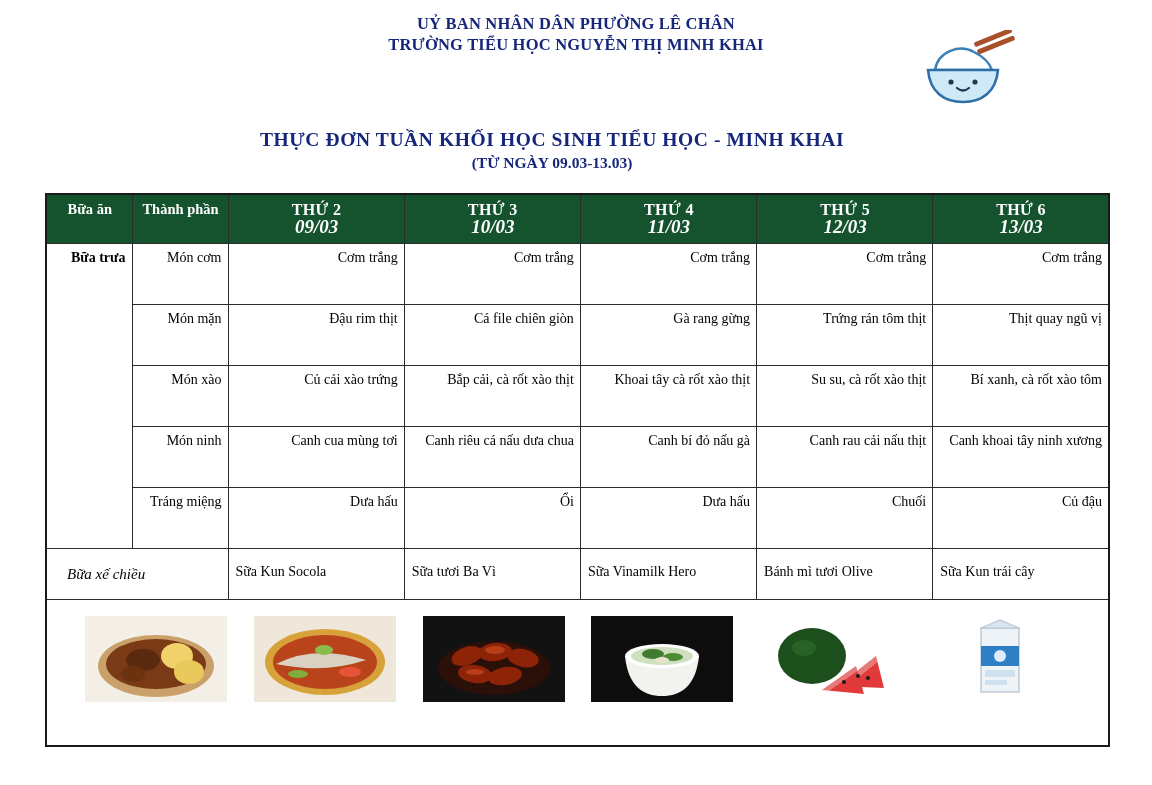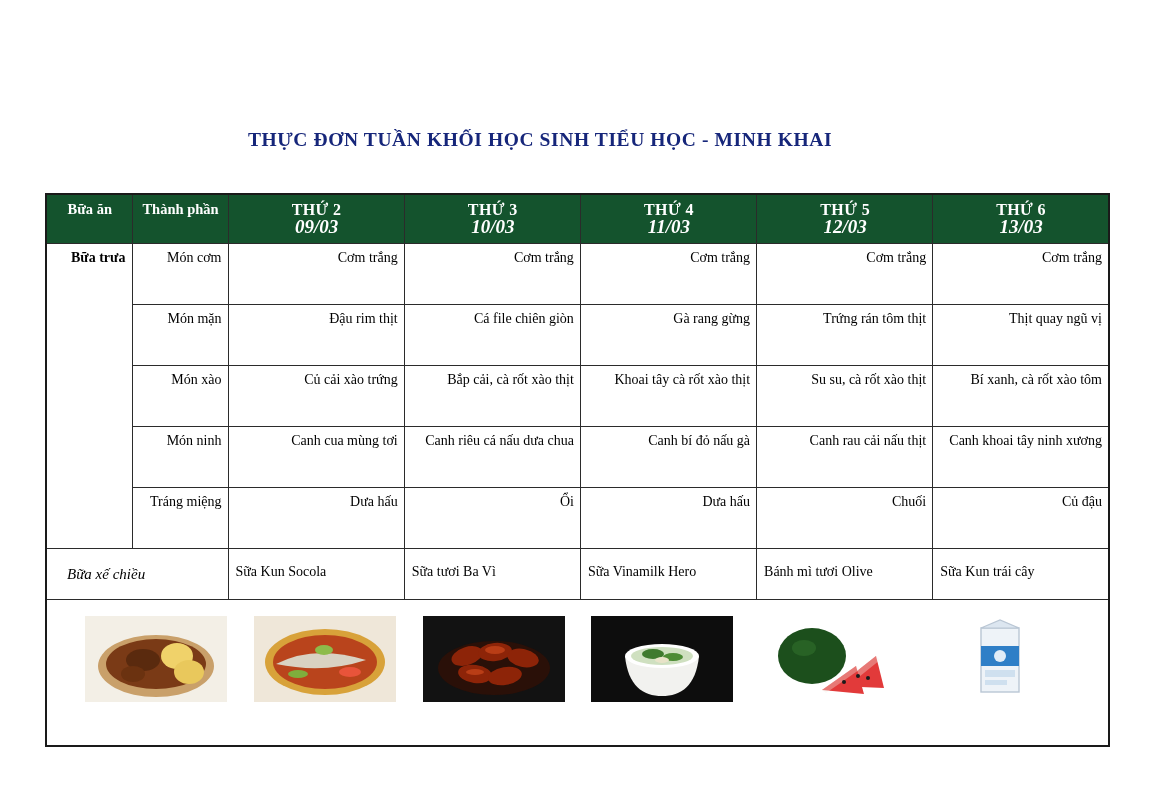--- a/index.html
+++ b/index.html
@@ -57,21 +57,21 @@
     right: 122px;
     top: 16px;
     width: 128px;
     height: 78px;
   }
 
   
   .title-block {
     position: absolute;
     top: 128px;
-    left: 4px;
+    left: 16px;
     width: 1072px;
     text-align: center;
   }
   .title-main {
     font-size: 19.5px;
     font-weight: bold;
     color: #16267a;
     letter-spacing: .6px;
     line-height: 24px;
   }
@@ -185,23 +185,48 @@
   }
 
   
   .pic { position: absolute; inset: 0; }
 </style>
 </head>
 <body>
 
 <div class="page">
 
+  <div class="header">
+    <div class="org-block">
+      <div class="org-line1">UỶ BAN NHÂN DÂN PHƯỜNG LÊ CHÂN</div>
+      <div class="org-line2">TRƯỜNG TIỂU HỌC NGUYỄN THỊ MINH KHAI</div>
+    </div>
+
+    <div class="logo-box">
+      <svg viewBox="0 0 128 78" width="128" height="78">
+
+        <g transform="rotate(-22 92 26)">
+          <rect x="78" y="6" width="40" height="5" rx="2" fill="#a8502a"></rect>
+          <rect x="78" y="14" width="40" height="5" rx="2" fill="#a8502a"></rect>
+        </g>
+
+        <path d="M33 40 C36 21, 58 14, 72 22 C84 28, 88 34, 90 40 Z" fill="#ffffff" stroke="#3a7fb5" stroke-width="2.4"></path>
+
+        <path d="M26 40 L96 40 C94 62, 80 72, 61 72 C42 72, 28 62, 26 40 Z" fill="#cfe9f7" stroke="#2f6fa8" stroke-width="2.6"></path>
+
+        <circle cx="49" cy="52" r="2.6" fill="#1a3c55"></circle>
+        <circle cx="73" cy="52" r="2.6" fill="#1a3c55"></circle>
+        <path d="M55 58 Q61 63, 67 58" fill="none" stroke="#1a3c55" stroke-width="2.2" stroke-linecap="round"></path>
+      </svg>
+    </div>
+  </div>
 
   <div class="title-block">
     <div class="title-main">THỰC ĐƠN TUẦN KHỐI HỌC SINH TIỂU HỌC - MINH KHAI</div>
+    <div class="title-sub">(TỪ NGÀY 09.03-13.03)</div>
   </div>
 
   <div class="menu-wrap">
     <table class="menu">
       <colgroup>
         <col class="c-meal">
           <col class="c-comp">
         <col class="c-day">
           <col class="c-day">
           <col class="c-day">

